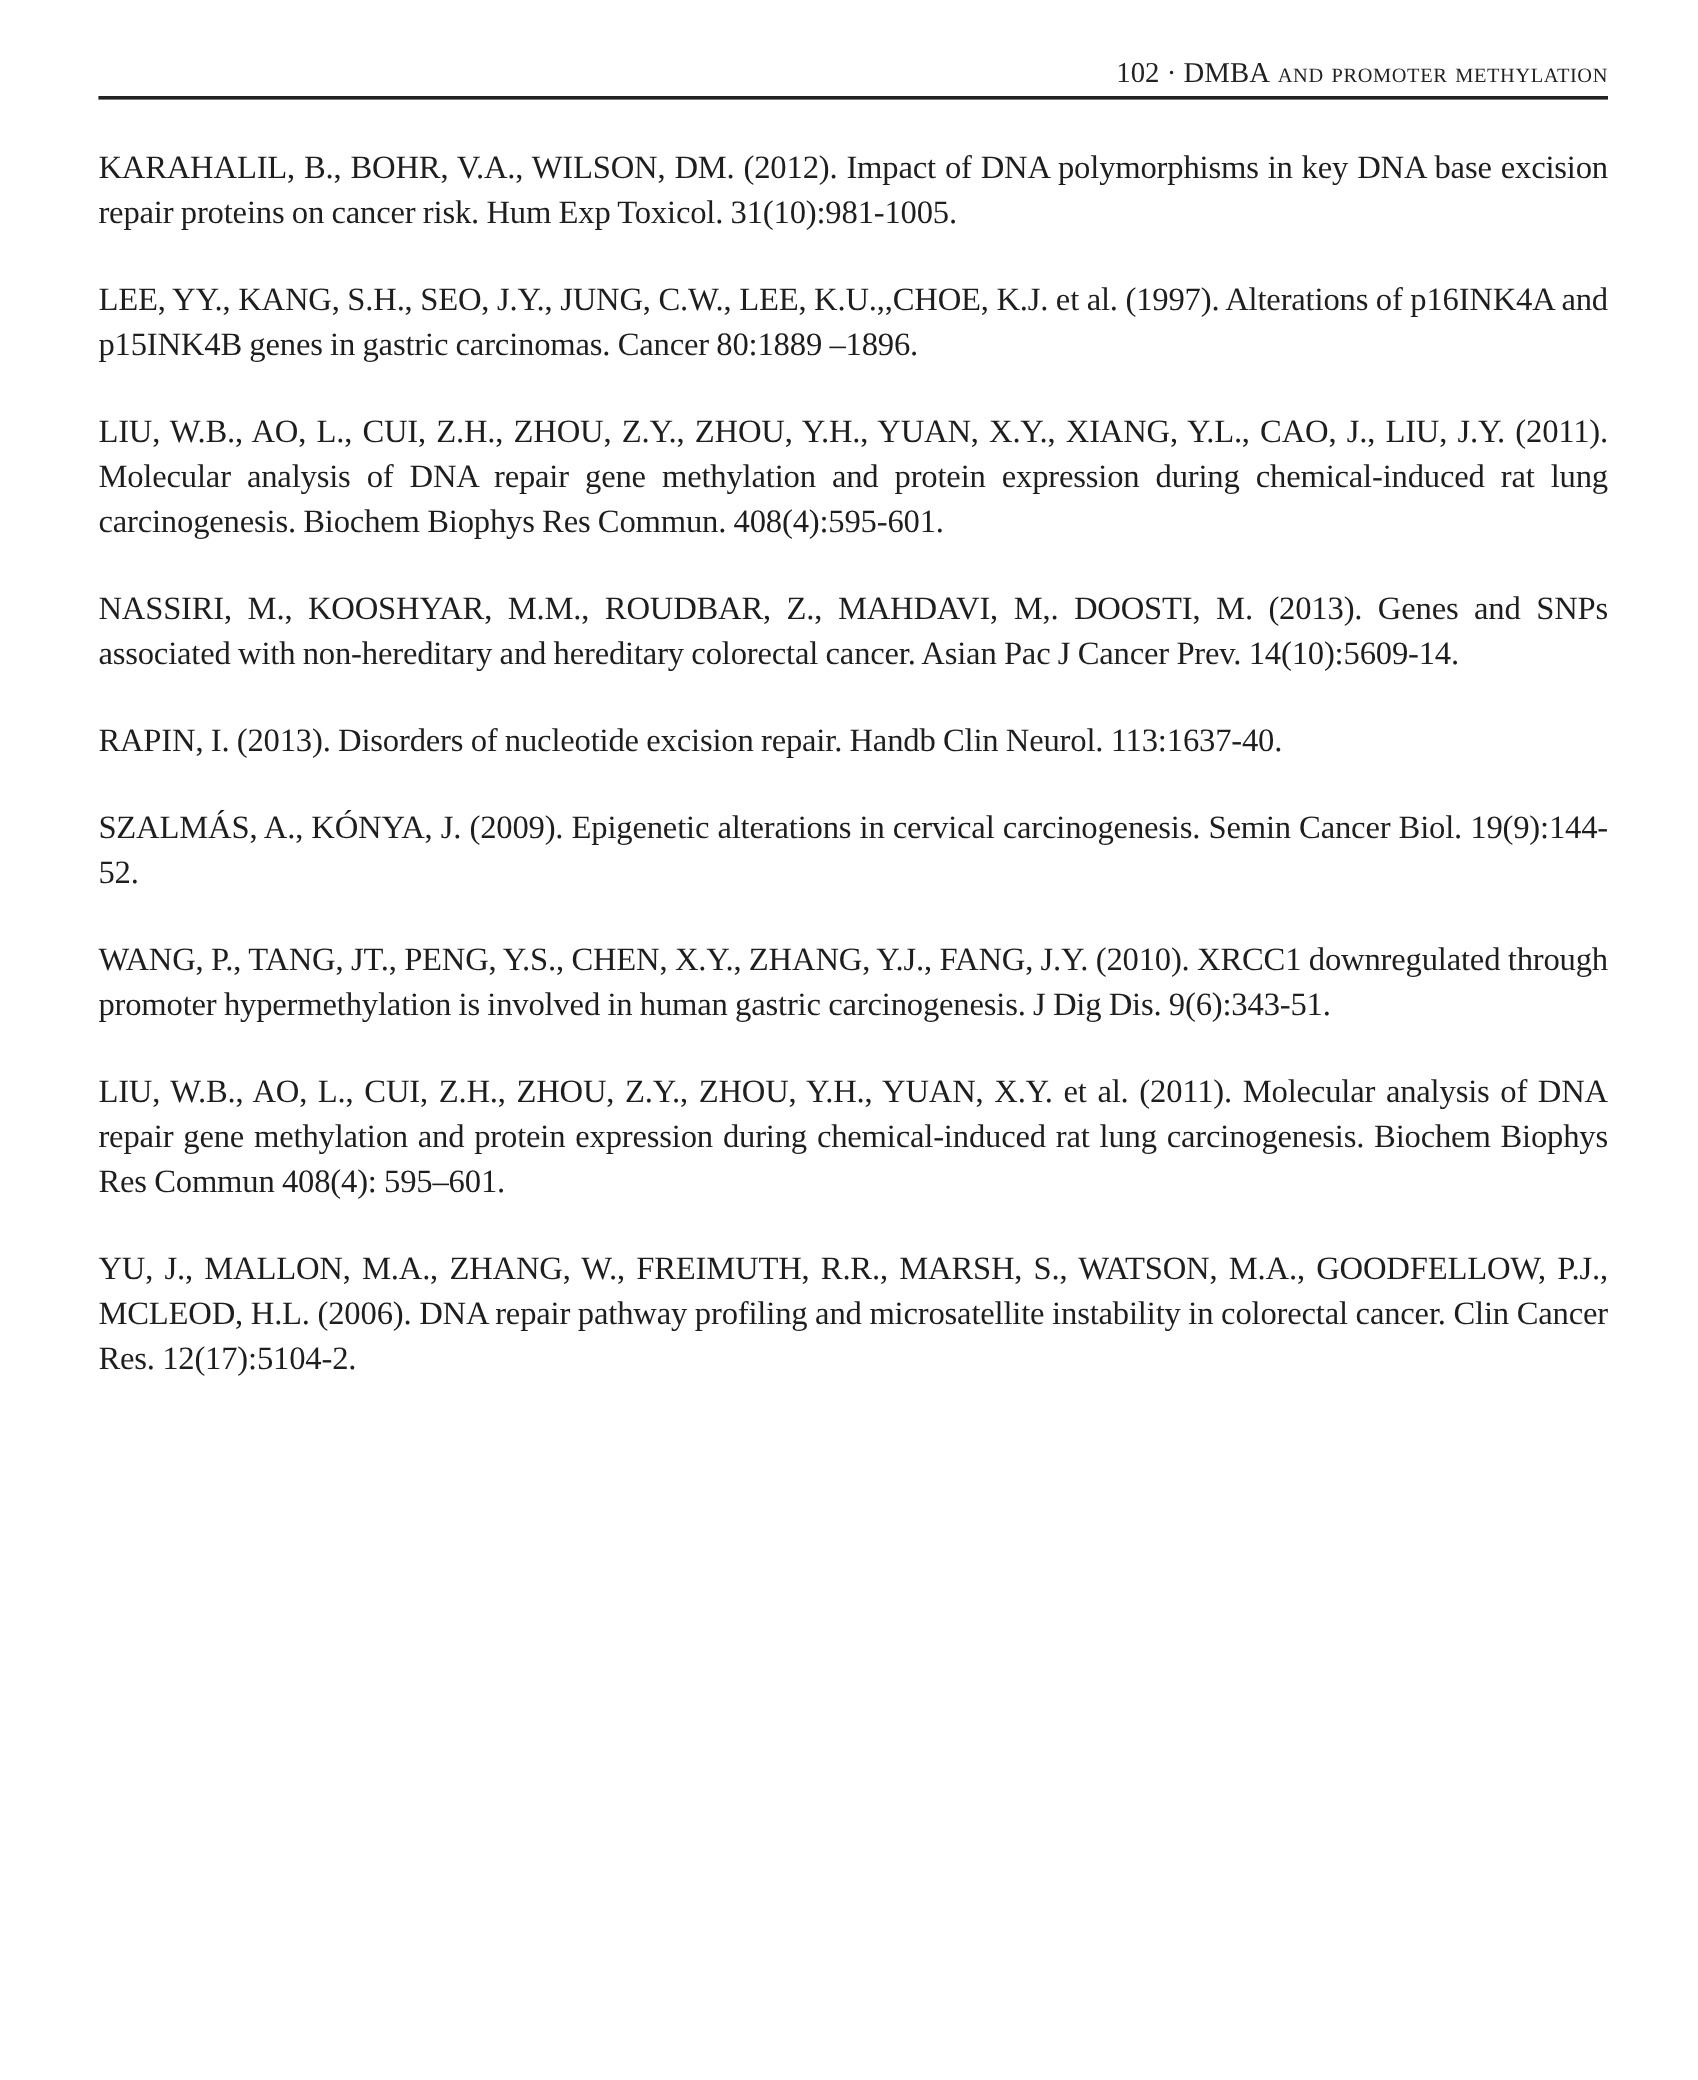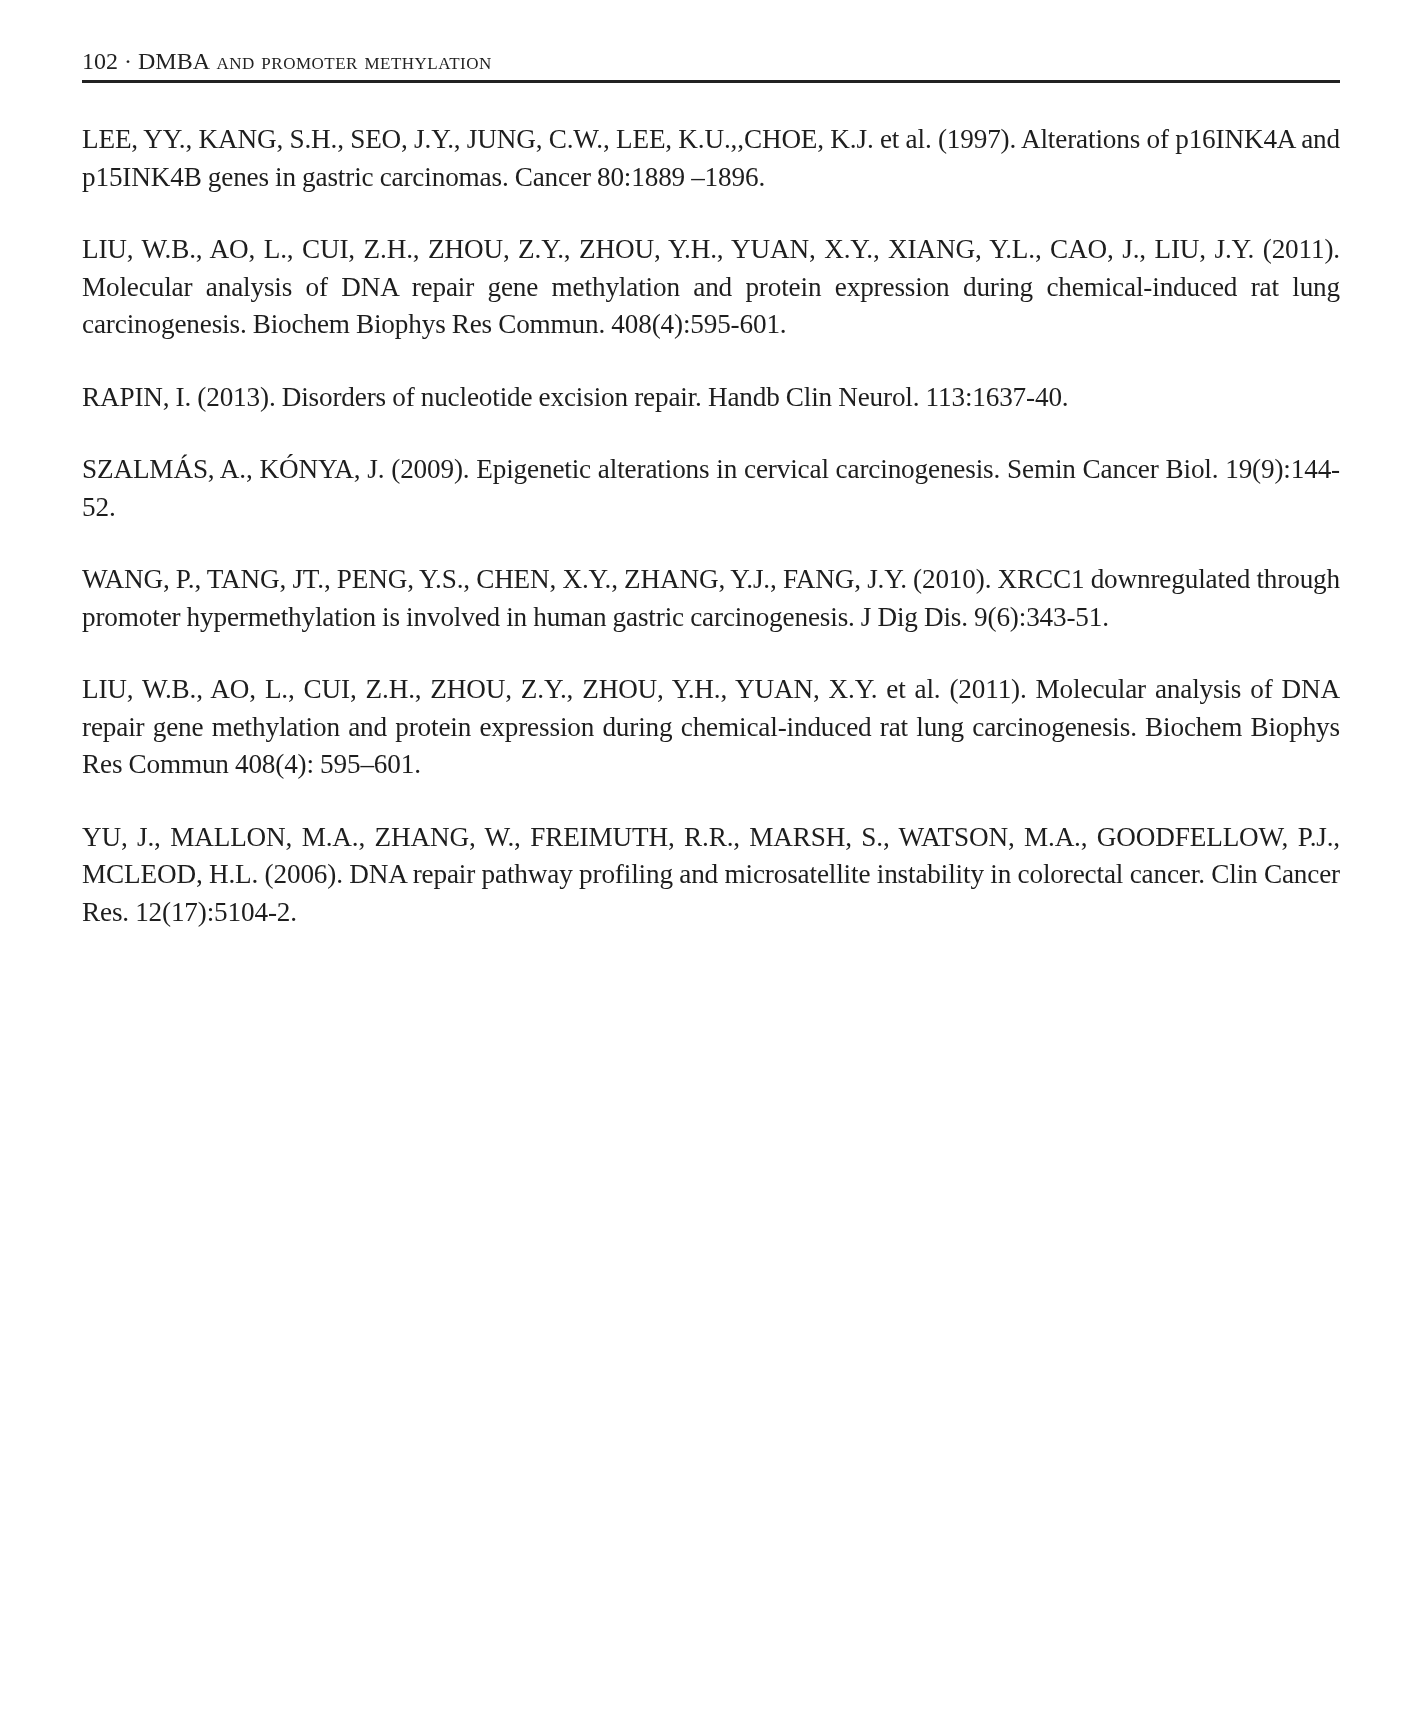--- a/index.html
+++ b/index.html
@@ -23,20 +23,21 @@
     }
     .running-header {
       position: absolute;
       top: 46px;
       left: 0;
       width: 1258px;
       font-size: 24px;
       line-height: 30px;
       color: #222;
       white-space: nowrap;
+      text-align: right;
     }
     .running-header .small-caps {
       font-variant: small-caps;
       text-transform: lowercase;
       letter-spacing: 0.5px;
     }
     .header-rule {
       position: absolute;
       top: 80px;
       left: 0;
@@ -67,21 +68,23 @@
 </head>
 <body>
 
 <div class="page">
   <div class="running-header">
     <span>102</span><span> · </span><span>DMBA</span><span class="small-caps"> and promoter methylation</span>
   </div>
   <div class="header-rule"></div>
 
   <ul class="refs">
+    <li class="ref">KARAHALIL, B., BOHR, V.A., WILSON, DM. (2012). Impact of DNA polymorphisms in key DNA base excision repair proteins on cancer risk. Hum Exp Toxicol. 31(10):981-1005.</li>
     <li class="ref">LEE, YY., KANG, S.H., SEO, J.Y., JUNG, C.W., LEE, K.U.,,CHOE, K.J. et al. (1997). Alterations of p16INK4A and p15INK4B genes in gastric carcinomas. Cancer 80:1889 –1896.</li>
     <li class="ref">LIU, W.B., AO, L., CUI, Z.H., ZHOU, Z.Y., ZHOU, Y.H., YUAN, X.Y., XIANG, Y.L., CAO, J., LIU, J.Y. (2011). Molecular analysis of DNA repair gene methylation and protein expression during chemical-induced rat lung carcinogenesis. Biochem Biophys Res Commun. 408(4):595-601.</li>
+    <li class="ref">NASSIRI, M., KOOSHYAR, M.M., ROUDBAR, Z., MAHDAVI, M,. DOOSTI, M. (2013). Genes and SNPs associated with non-hereditary and hereditary colorectal cancer. Asian Pac J Cancer Prev. 14(10):5609-14.</li>
     <li class="ref">RAPIN, I. (2013). Disorders of nucleotide excision repair. Handb Clin Neurol. 113:1637-40.</li>
     <li class="ref">SZALMÁS, A., KÓNYA, J. (2009). Epigenetic alterations in cervical carcinogenesis. Semin Cancer Biol. 19(9):144-52.</li>
     <li class="ref">WANG, P., TANG, JT., PENG, Y.S., CHEN, X.Y., ZHANG, Y.J., FANG, J.Y. (2010). XRCC1 downregulated through promoter hypermethylation is involved in human gastric carcinogenesis. J Dig Dis. 9(6):343-51.</li>
     <li class="ref">LIU, W.B., AO, L., CUI, Z.H., ZHOU, Z.Y., ZHOU, Y.H., YUAN, X.Y. et al. (2011). Molecular analysis of DNA repair gene methylation and protein expression during chemical-induced rat lung carcinogenesis. Biochem Biophys Res Commun 408(4): 595–601.</li>
     <li class="ref">YU, J., MALLON, M.A., ZHANG, W., FREIMUTH, R.R., MARSH, S., WATSON, M.A., GOODFELLOW, P.J., MCLEOD, H.L. (2006). DNA repair pathway profiling and microsatellite instability in colorectal cancer. Clin Cancer Res. 12(17):5104-2.</li>
   </ul>
 </div>
 
 </body></html>

